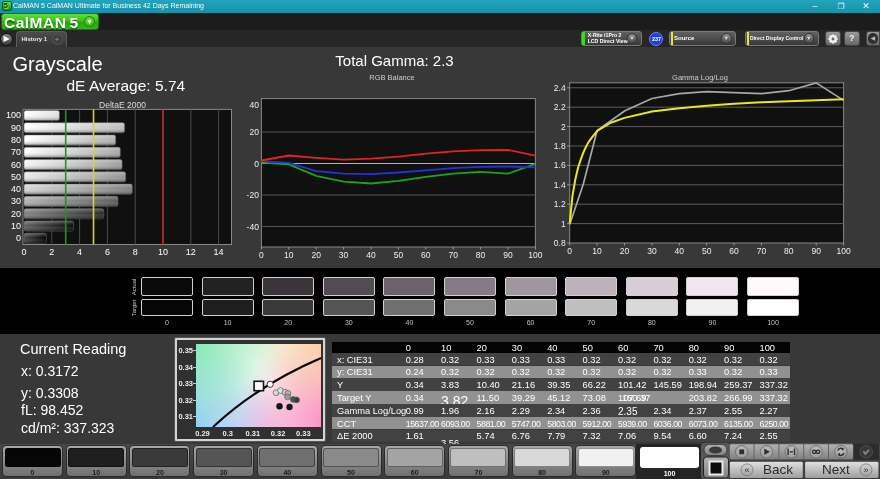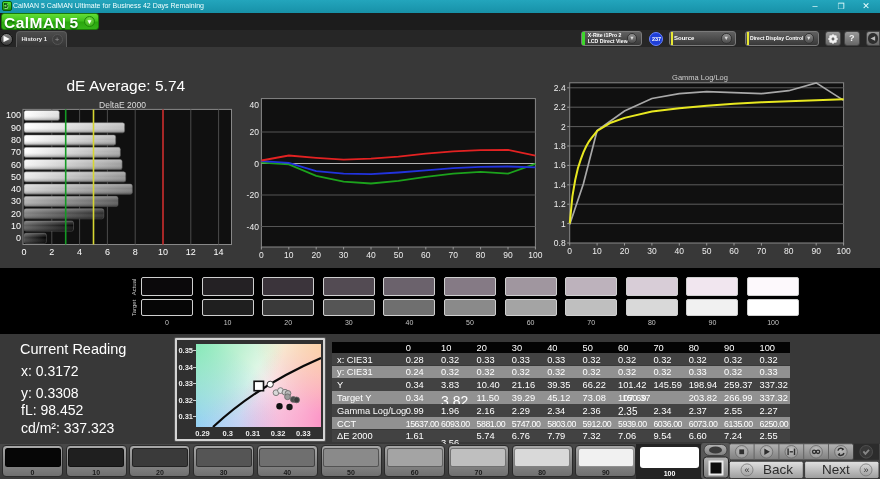--- a/index.html
+++ b/index.html
@@ -56,21 +56,24 @@
         <line x1="5" y1="5" x2="4.9885329050610485" y2="0.2000136973389539"></line>
         <line x1="5" y1="5" x2="8.384639499240429" y2="1.5964407658773596"></line>
       </g>
       <circle cx="5" cy="5" r="1.4" fill="#666"></circle>
     </svg>
     <div class="abs" style="left:843.5px;top:30.8px;width:16.5px;height:15.6px;background:linear-gradient(#9a9a9a,#666);border:1px solid #444;border-radius:3px"></div>
     <div class="abs" style="left:843.5px;top:33px;width:16.5px;text-align:center;font-size:9px;font-weight:bold;color:#f2f2f2">?</div>
     <div class="abs" style="left:866px;top:30.8px;width:14px;height:15.6px;background:linear-gradient(#9a9a9a,#666);border:1px solid #444;border-radius:3px 0 0 3px"></div>
     <div class="abs" style="left:867.5px;top:33.3px;width:10.5px;height:10.5px;border-radius:50%;background:#2e2e2e"></div>
     <div class="abs" style="left:870.4px;top:34.4px;font-size:6px;color:#bbb">◀</div>
+<div class="abs" style="left:12.5px;top:52.5px;font-size:20px;color:#fff">Grayscale</div>
     <div class="abs" style="left:66.5px;top:77px;font-size:15.5px;color:#fff">dE Average: 5.74</div>
+    <div class="abs" style="left:250px;top:51.8px;width:289px;text-align:center;font-size:15px;color:#fff">Total Gamma: 2.3</div>
+    <div class="abs" style="left:250px;top:73px;width:284px;text-align:center;font-size:7.5px;color:#ccc">RGB Balance</div>
     <div class="abs" style="left:545px;top:73px;width:310px;text-align:center;font-size:7.5px;color:#ccc">Gamma Log/Log</div>
     <div class="abs" style="left:20px;top:340.5px;font-size:14.5px;color:#fff">Current Reading</div>
     <div class="abs" style="left:21px;top:363px;font-size:14px;color:#fff">x: 0.3172</div>
     <div class="abs" style="left:21px;top:384.5px;font-size:14px;color:#fff">y: 0.3308</div>
     <div class="abs" style="left:21px;top:402px;font-size:14px;color:#fff">fL: 98.452</div>
     <div class="abs" style="left:21px;top:420px;font-size:14px;color:#fff">cd/m²: 337.323</div>
 <svg class="abs" style="left:0px;top:100px" width="252" height="164">
       <defs>
         <linearGradient id="bg0" x1="0" y1="0" x2="1" y2="0">
           <stop offset="0" stop-color="rgb(255,255,255)"></stop>

